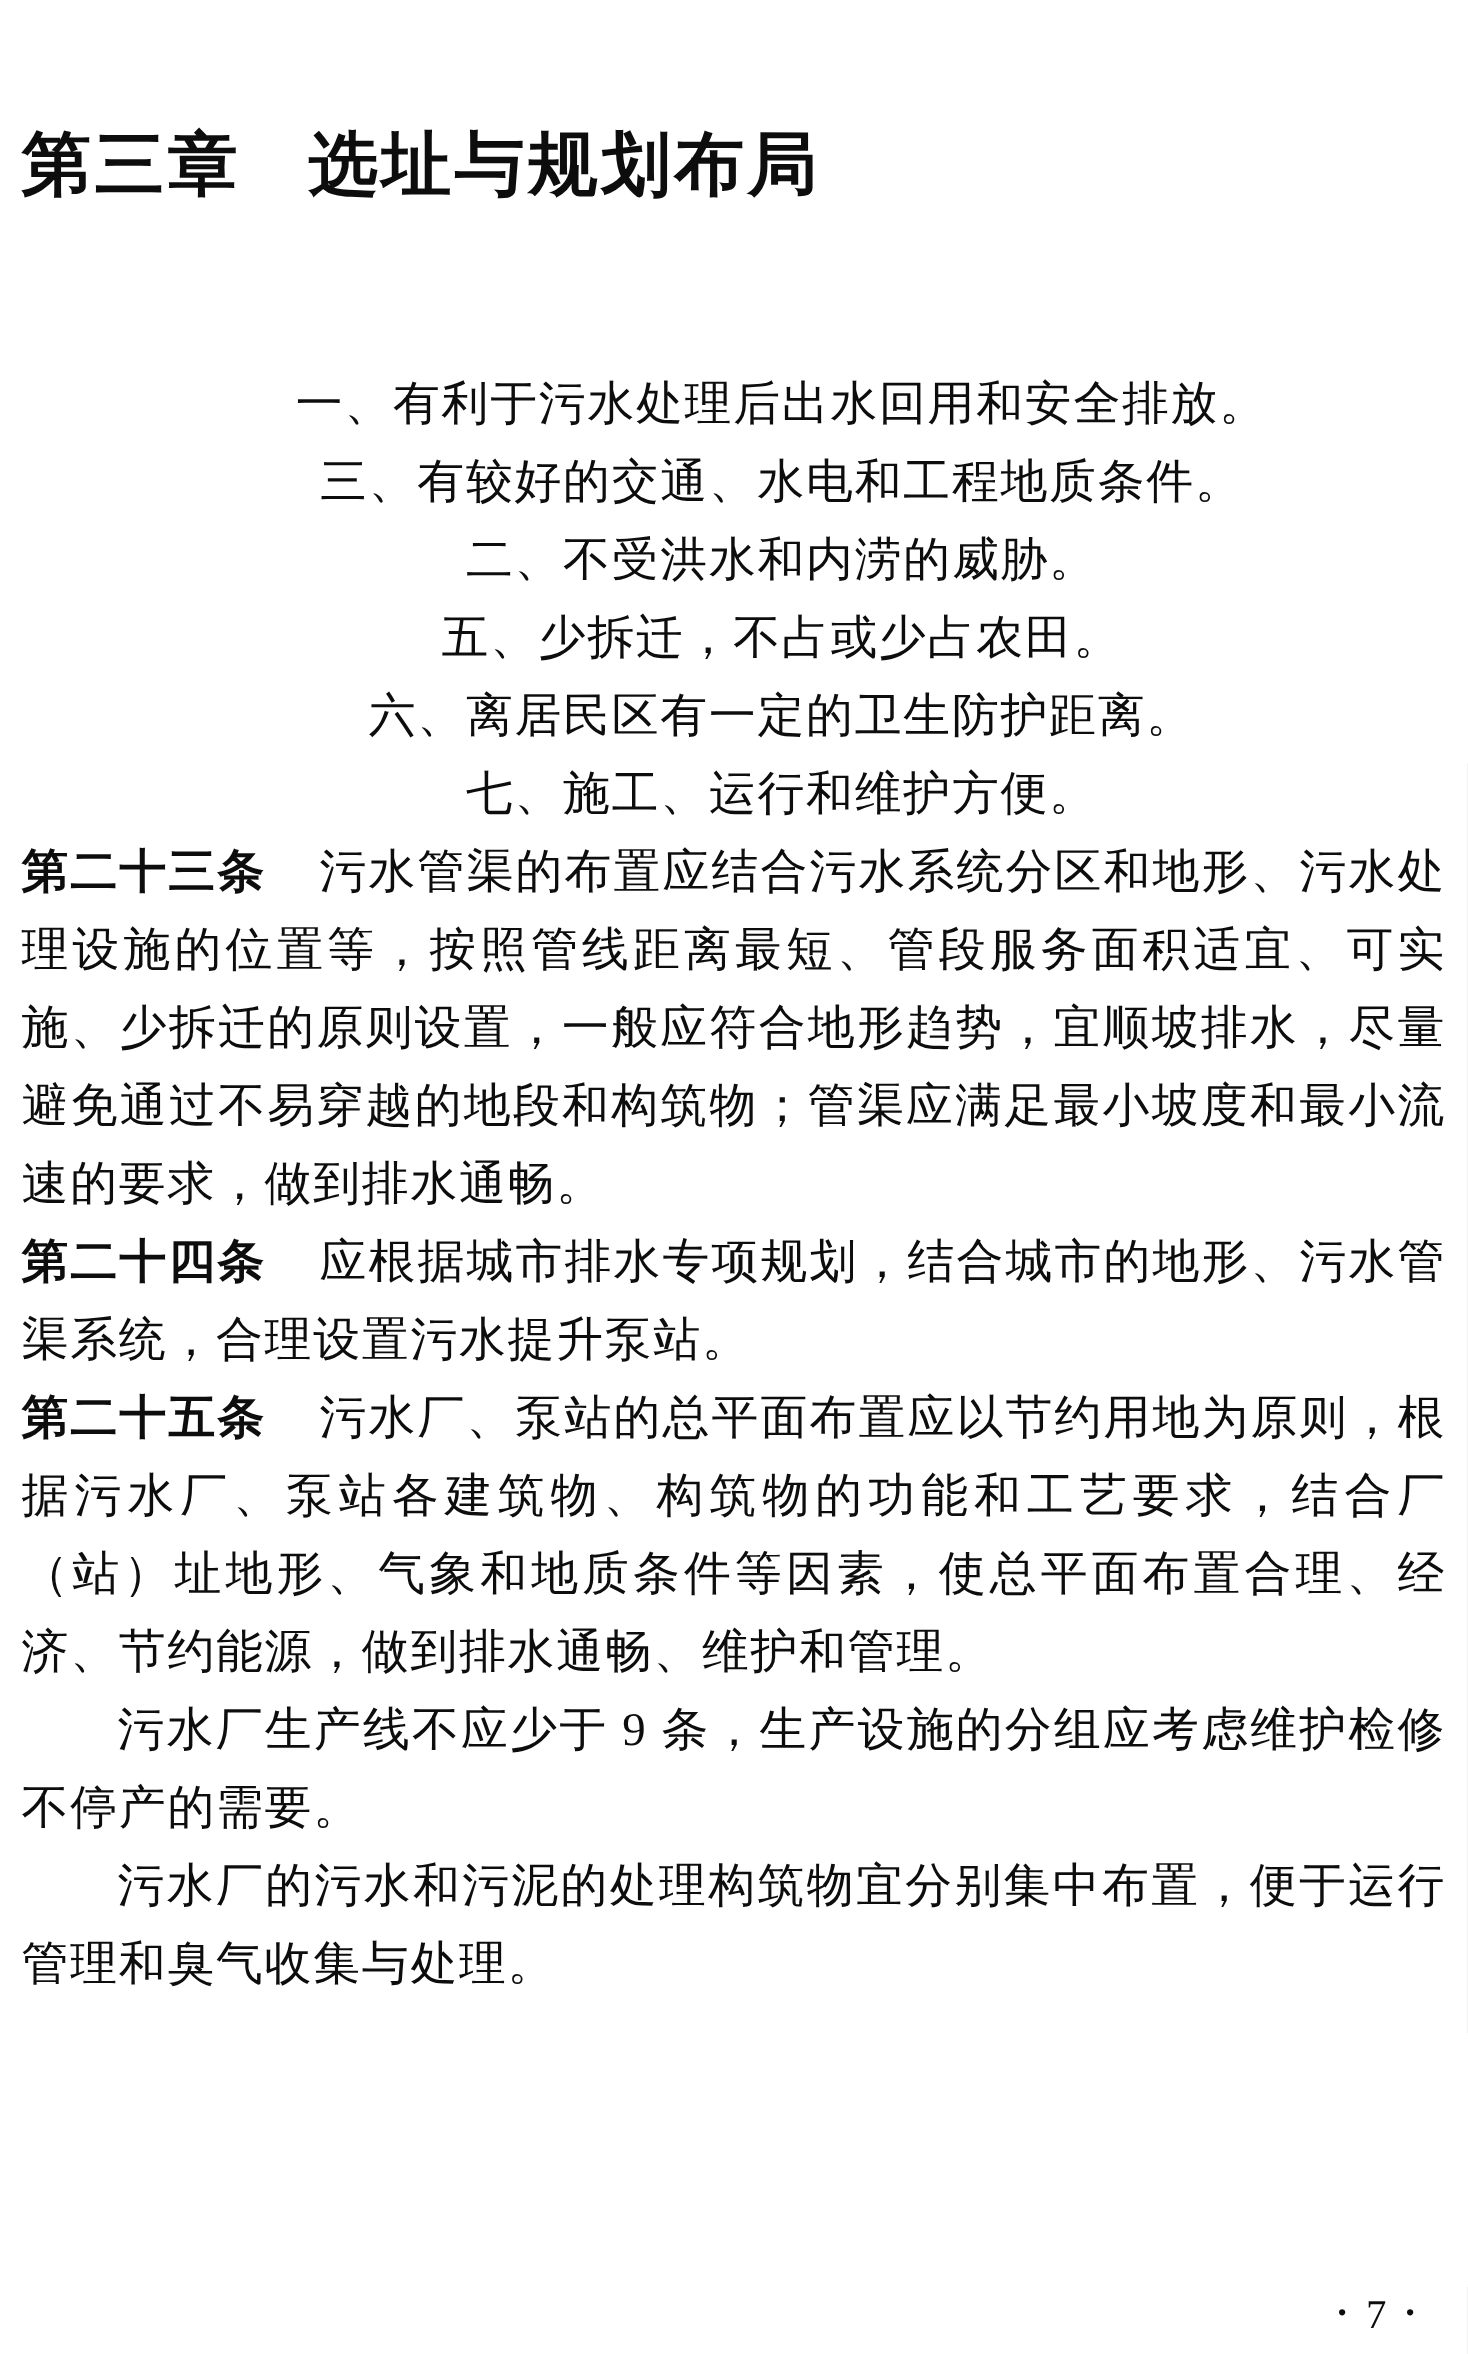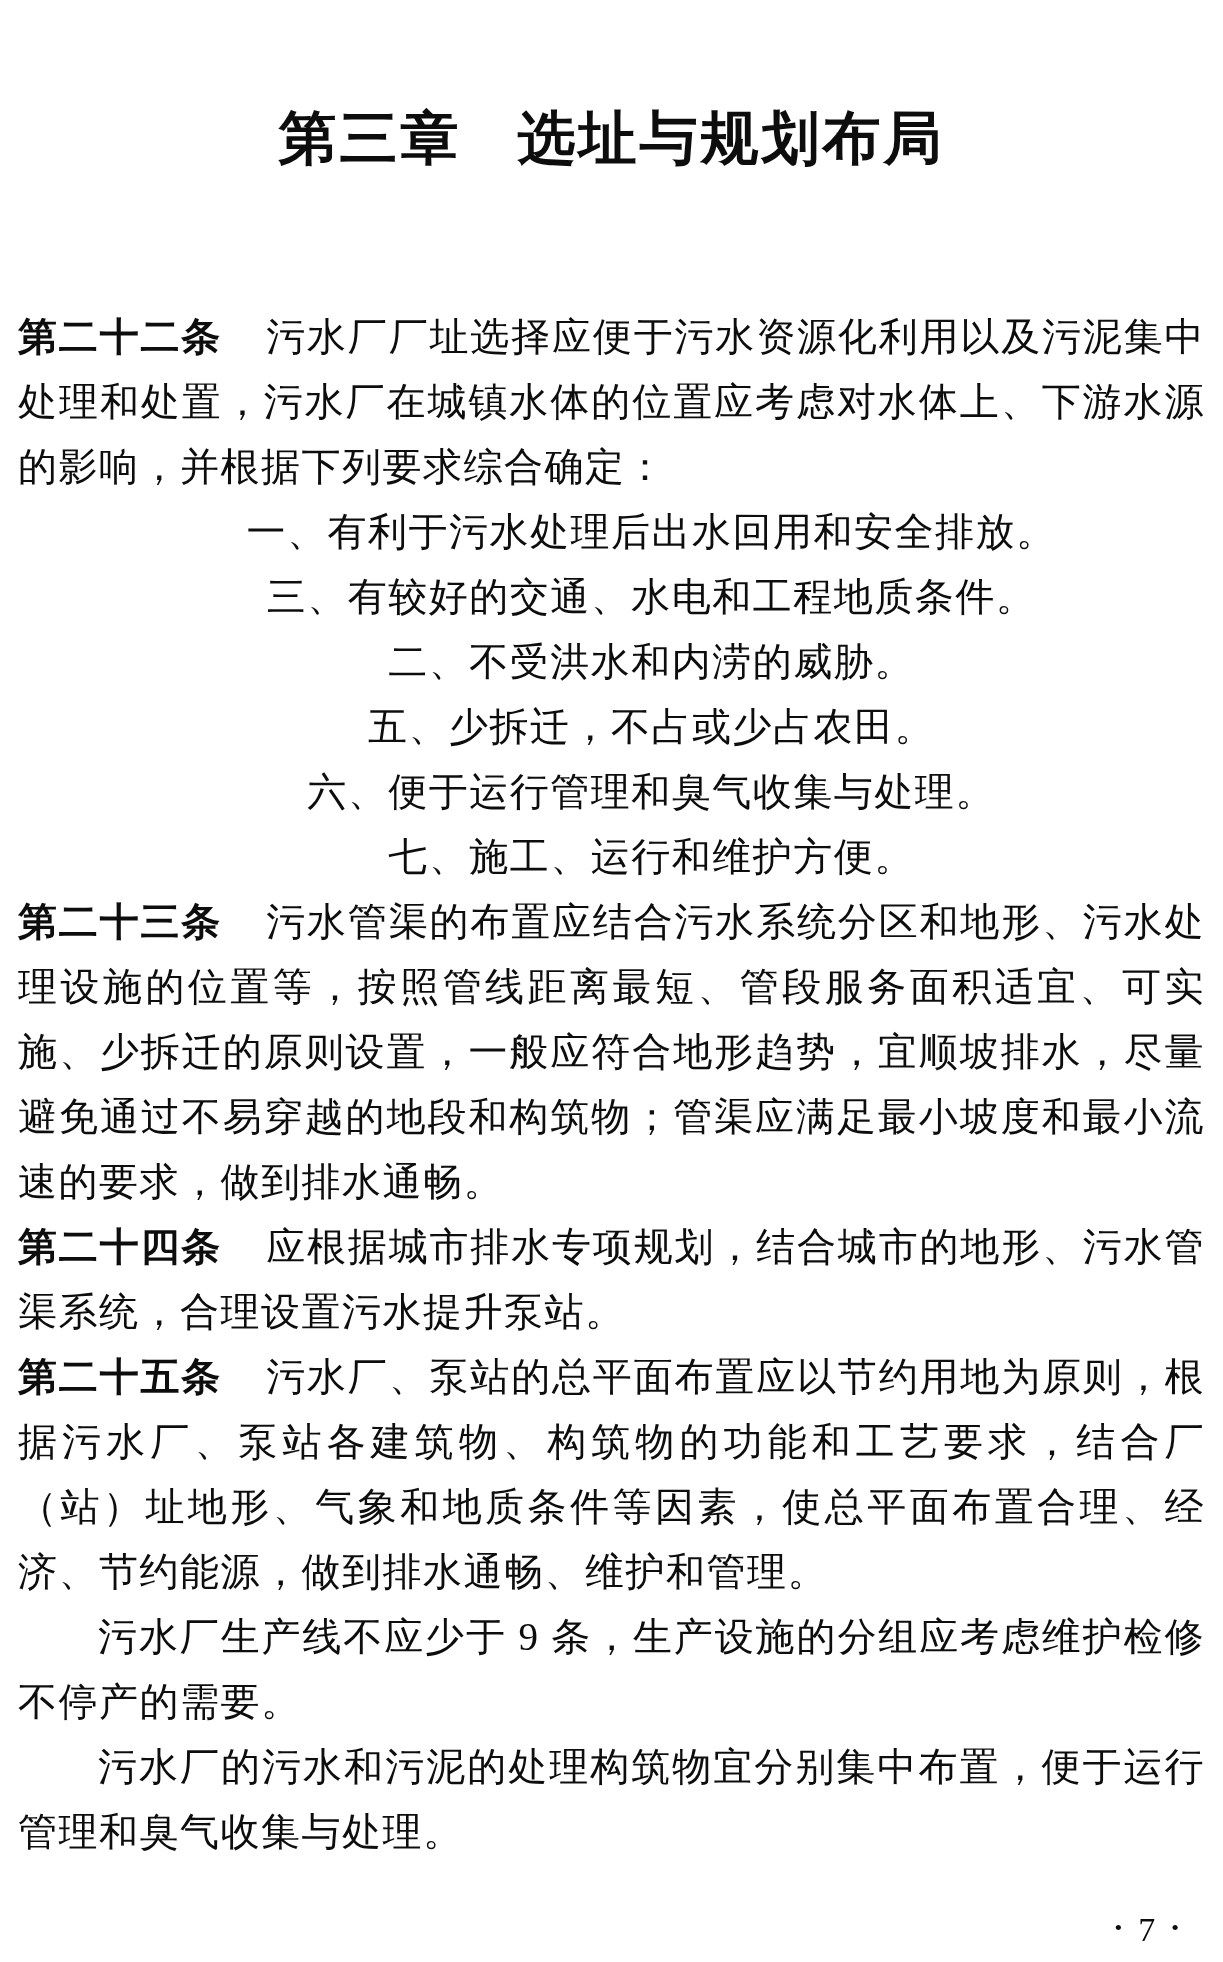--- a/index.html
+++ b/index.html
@@ -10,22 +10,21 @@
     margin: 0 auto;
     background: #ffffff;
     color: #0d0d0d;
     font-family: "Liberation Serif", "DejaVu Serif", serif;
     overflow: hidden;
     box-sizing: border-box;
     padding: 0 18px;
   }
   .heading {
     margin-top: 100px;
-    text-align: center;
-    font-family: Liberation Sans, sans-serif;
+    font-family: Liberation Serif, serif;
     font-weight: bold;
     font-size: 58px;
     line-height: 76px;
     letter-spacing: 3px;
     white-space: nowrap;
   }
   .heading-gap {
     display: inline-block;
     width: 56px;
   }
@@ -69,29 +68,26 @@
 <body>
 
 <div class="page">
 
   <div class="heading">
     <span>第三章</span><span class="heading-gap"></span><span>选址与规划布局</span>
   </div>
 
   <div class="content">
 
-    <div class="article">
-      <span class="article-label">第二十二条</span><span>污水厂厂址选择应便于污水资源化利用以及污泥集中处理和处置，污水厂在城镇水体的位置应考虑对水体上、下游水源的影响，并根据下列要求综合确定：</span>
-    </div>
 
     <div class="item">一、有利于污水处理后出水回用和安全排放。</div>
     <div class="item">三、有较好的交通、水电和工程地质条件。</div>
     <div class="item">二、不受洪水和内涝的威胁。</div>
     <div class="item">五、少拆迁，不占或少占农田。</div>
-    <div class="item">六、便于运行管理和臭气收集与处理。</div>
+    <div class="item">六、离居民区有一定的卫生防护距离。</div>
     <div class="item">七、施工、运行和维护方便。</div>
 
     <div class="article">
       <span class="article-label">第二十三条</span><span>污水管渠的布置应结合污水系统分区和地形、污水处理设施的位置等，按照管线距离最短、管段服务面积适宜、可实施、少拆迁的原则设置，一般应符合地形趋势，宜顺坡排水，尽量避免通过不易穿越的地段和构筑物；管渠应满足最小坡度和最小流速的要求，做到排水通畅。</span>
     </div>
 
     <div class="article">
       <span class="article-label">第二十四条</span><span>应根据城市排水专项规划，结合城市的地形、污水管渠系统，合理设置污水提升泵站。</span>
     </div>
 

